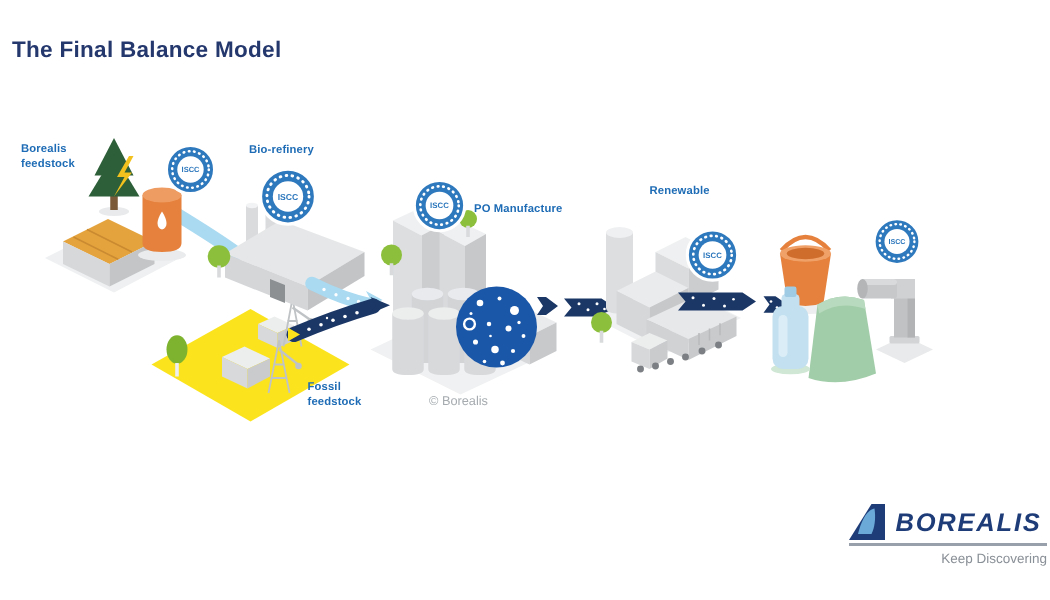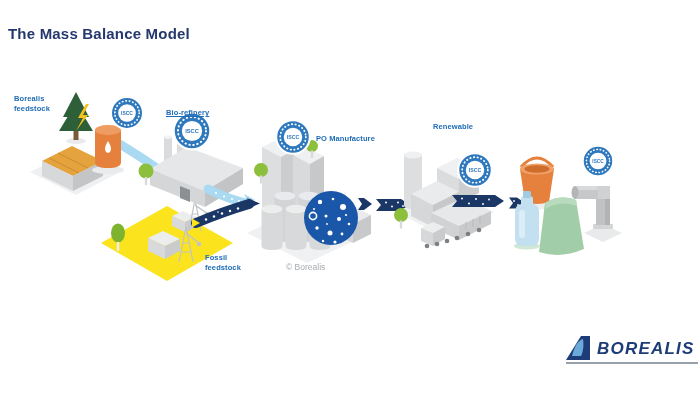--- a/index.html
+++ b/index.html
@@ -10,21 +10,21 @@
   .diagram-svg{position:absolute;left:0;top:0;}
   .title{
     position:absolute;left:8px;top:25px;font-size:15px;font-weight:bold;
     color:#25386e;letter-spacing:.2px;
   }
   .stage-label{
     position:absolute;color:#1e6cb5;font-weight:bold;font-size:7.5px;
     line-height:1.35;white-space:pre-line;letter-spacing:.1px;
   }
   .lbl-renewable{left:14px;top:94px;}
-  .lbl-biorefinery{left:166px;top:108px;text-decoration:underline;}
+  .lbl-biorefinery{left:166px;top:95px;}
   .lbl-po{left:316px;top:134px;}
   .lbl-converter{left:433px;top:122px;}
   .lbl-final{left:534px;top:109px;width:64px;text-align:center;}
   .lbl-fossil{left:205px;top:253px;}
   .copyright{position:absolute;left:286px;top:262px;font-size:8.5px;color:#a6abaf;}
   .logo-word{
     position:absolute;left:597px;top:339px;font-size:17px;font-weight:bold;
     color:#1e3c78;letter-spacing:1.2px;font-style:italic;
   }
   .logo-mark{position:absolute;left:566px;top:336px;}
@@ -268,33 +268,34 @@
       </g>
     </g>
 
     <use href="#iscc-badge-def" transform="translate(127,113)"></use>
     <use href="#iscc-badge-def" transform="translate(192,131) scale(1.15)"></use>
     <use href="#iscc-badge-def" transform="translate(293,137) scale(1.05)"></use>
     <use href="#iscc-badge-def" transform="translate(475,170) scale(1.05)"></use>
     <use href="#iscc-badge-def" transform="translate(598,161) scale(0.95)"></use>
   </svg>
 
-  <div class="title">The Mass Balance Model</div>
+  <div class="title">The Final Balance Model</div>
 
   <div class="stage-label lbl-renewable">Borealis
 feedstock</div>
   <div class="stage-label lbl-biorefinery">Bio-refinery</div>
   <div class="stage-label lbl-po">PO Manufacture</div>
   <div class="stage-label lbl-converter">Renewable</div>
   <div class="stage-label lbl-fossil">Fossil
 feedstock</div>
 
   <div class="copyright">© Borealis</div>
 
   <svg class="logo-mark" width="24" height="24" viewBox="0 0 24 24">
     <rect width="24" height="24" fill="#1e3c78"></rect>
     <polygon points="0,0 15,0 0,24" fill="#ffffff"></polygon>
     <path d="M6,20 C9,8 13,4 17,3 C18,10 17,16 15,20 Z" fill="#6aa9d8"></path>
   </svg>
   <div class="logo-word">BOREALIS</div>
   <div class="logo-rule"></div>
+  <div class="logo-tagline">Keep Discovering</div>
 
 </div>
 
 </body></html>

